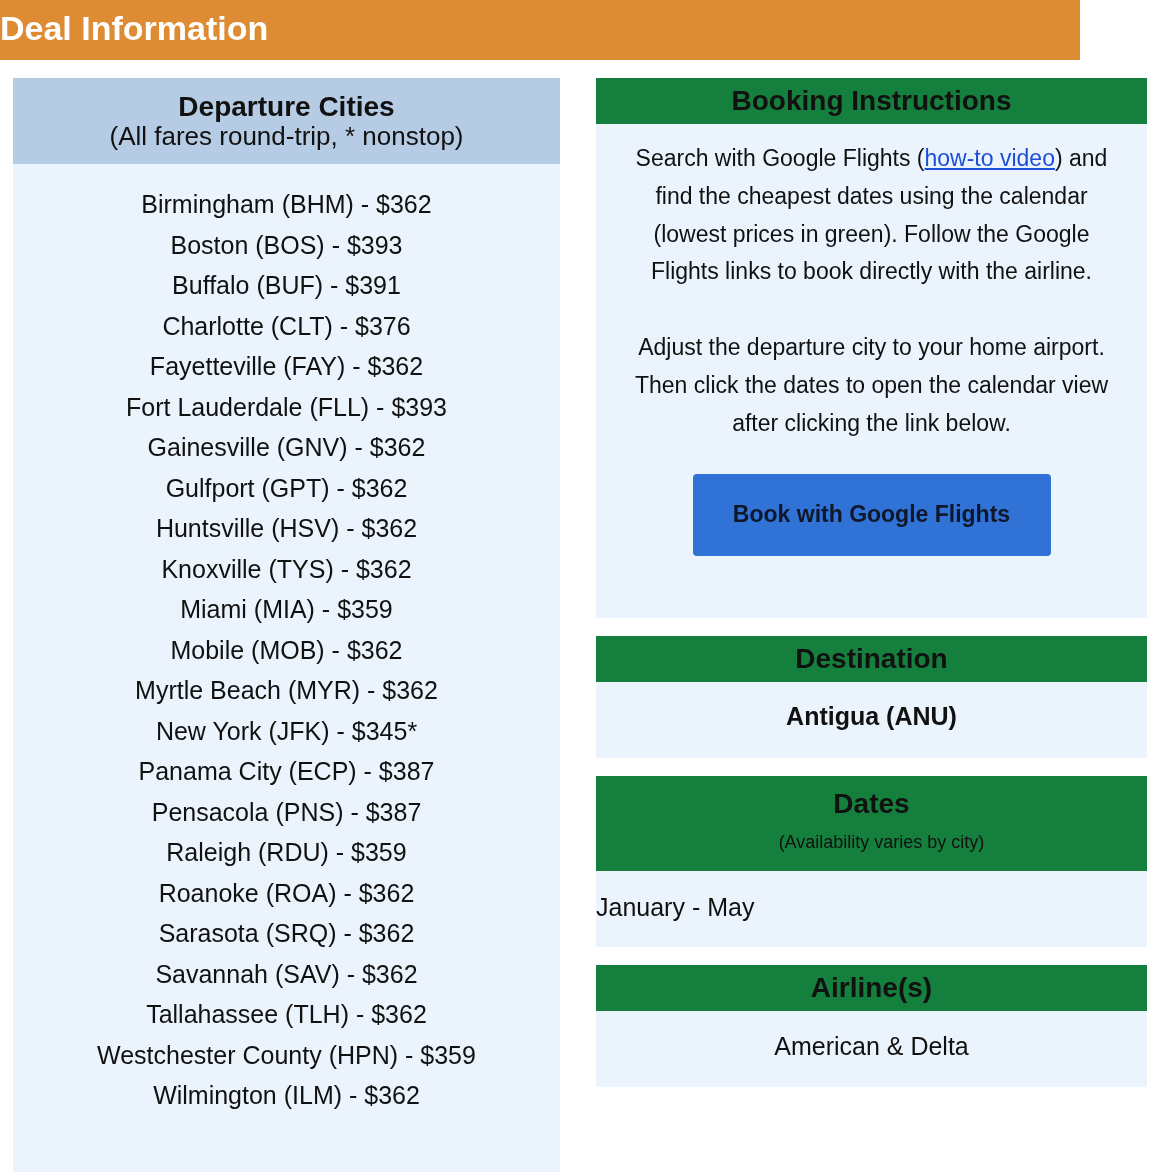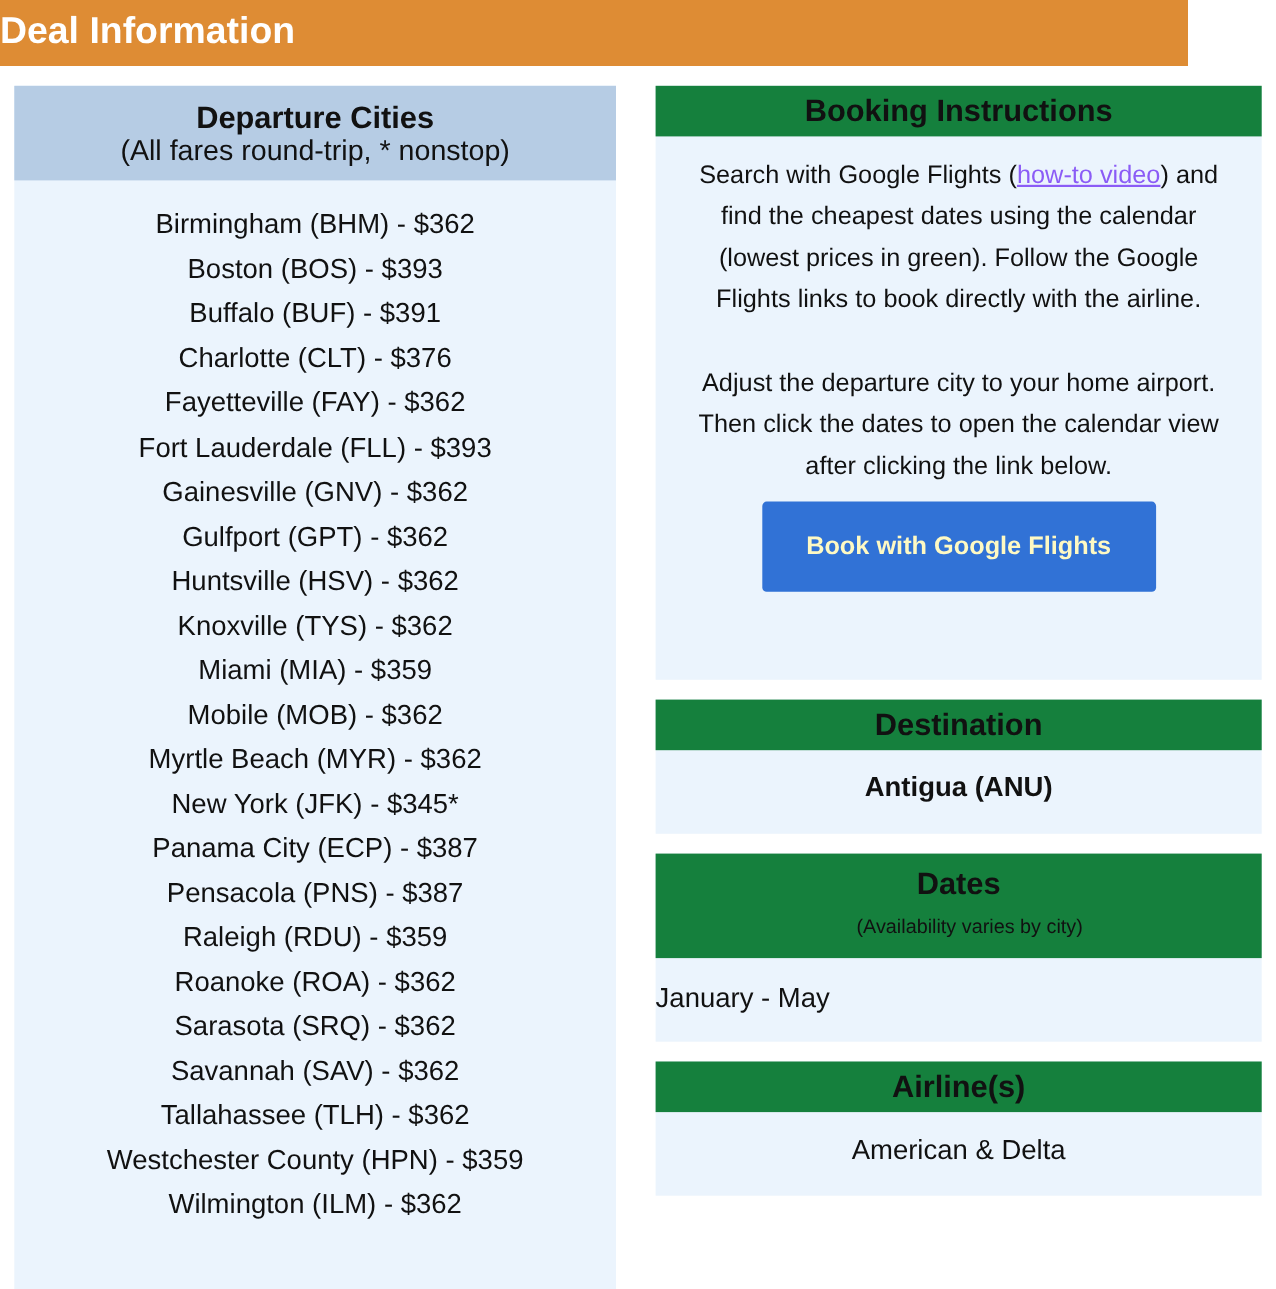--- a/index.html
+++ b/index.html
@@ -45,25 +45,25 @@
     .card-header .title { font-size: 28px; font-weight: bold; }
     .card-header .sub { font-size: 18px; padding-left: 20px; }
     .booking { top: 78px; height: 540px; }
     .booking .card-header { height: 46px; padding-top: 6px; }
     .booking .card-header .title { line-height: 34px; }
     .booking-body {
       text-align: center; font-size: 23px; line-height: 37.8px;
       padding: 16px 30px 0 30px;
     }
     .booking-body p + p { margin-top: 38px; }
-    .booking-body a { color: #8b5cf6; text-decoration: underline; }
+    .booking-body a { color: #1d4ed8; text-decoration: underline; }
     .book-btn {
-      display: block; margin: 13px auto 0 auto;
+      display: block; margin: 31px auto 0 auto;
       width: 358px; height: 82px; border-radius: 4px;
-      background: #3172d6; color: #fef9c3;
+      background: #3172d6; color: #0f172a;
       font-size: 23px; font-weight: bold; border: none;
       font-family: "Liberation Sans", sans-serif;
     }
     .dest { top: 636px; height: 122px; }
     .dest .card-header { height: 46px; padding-top: 6px; }
     .dest .card-header .title { line-height: 34px; }
     .dest .body { text-align: center; font-size: 25px; font-weight: bold; padding-top: 20px; }
     .dates { top: 776px; height: 171px; }
     .dates .card-header { height: 95px; padding-top: 12px; }
     .dates .card-header .title { line-height: 32px; }

